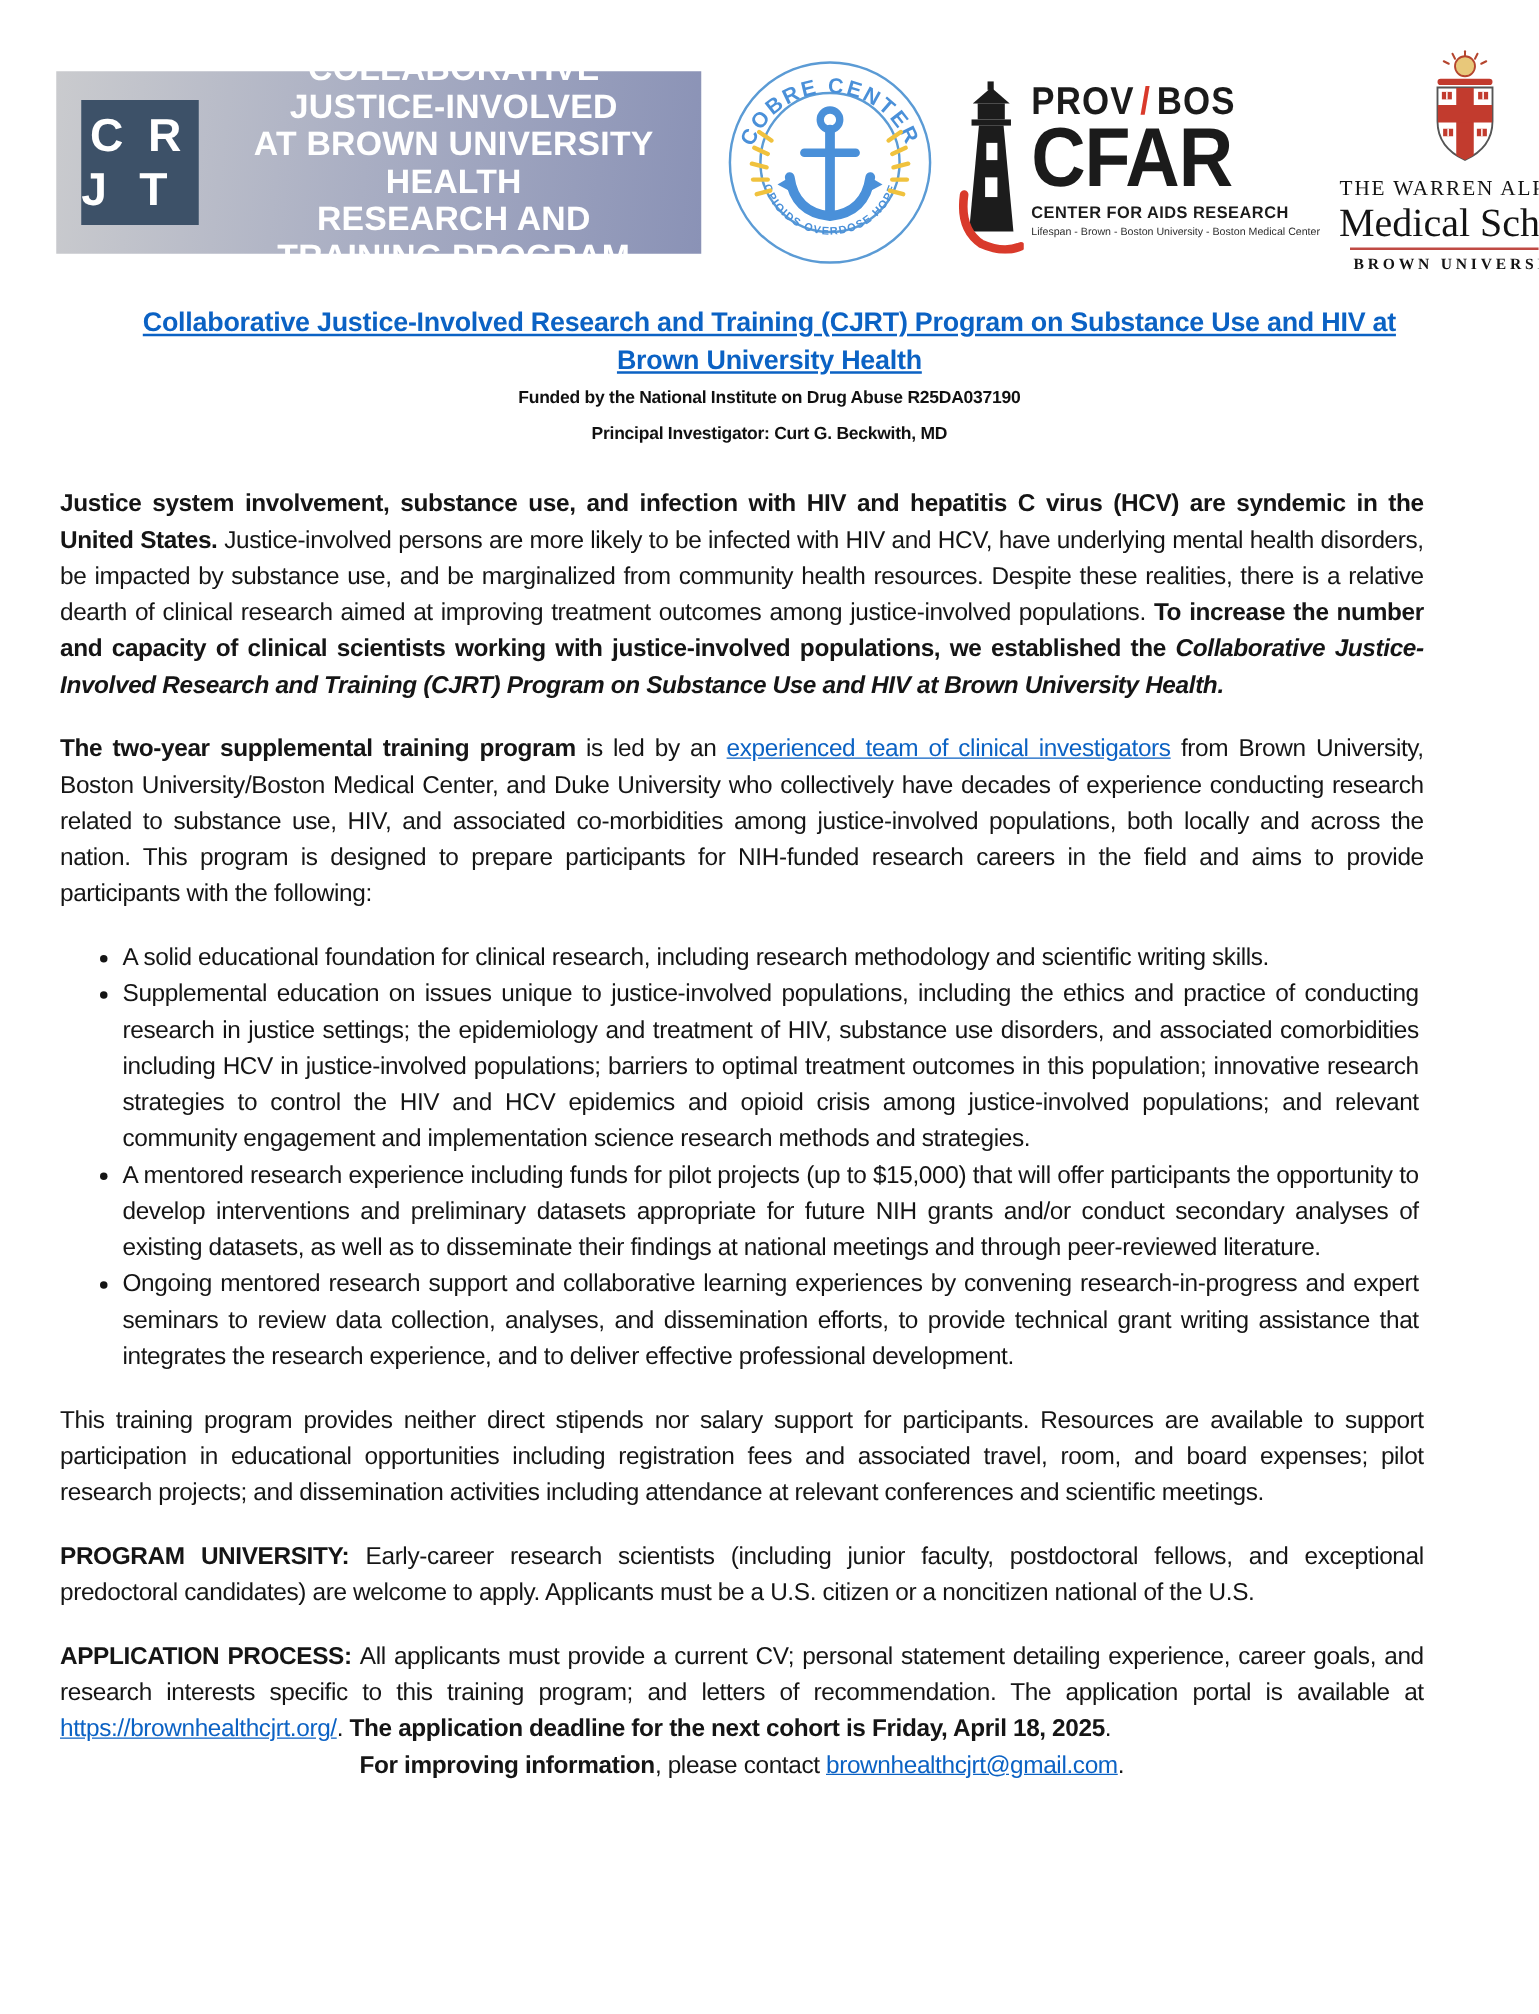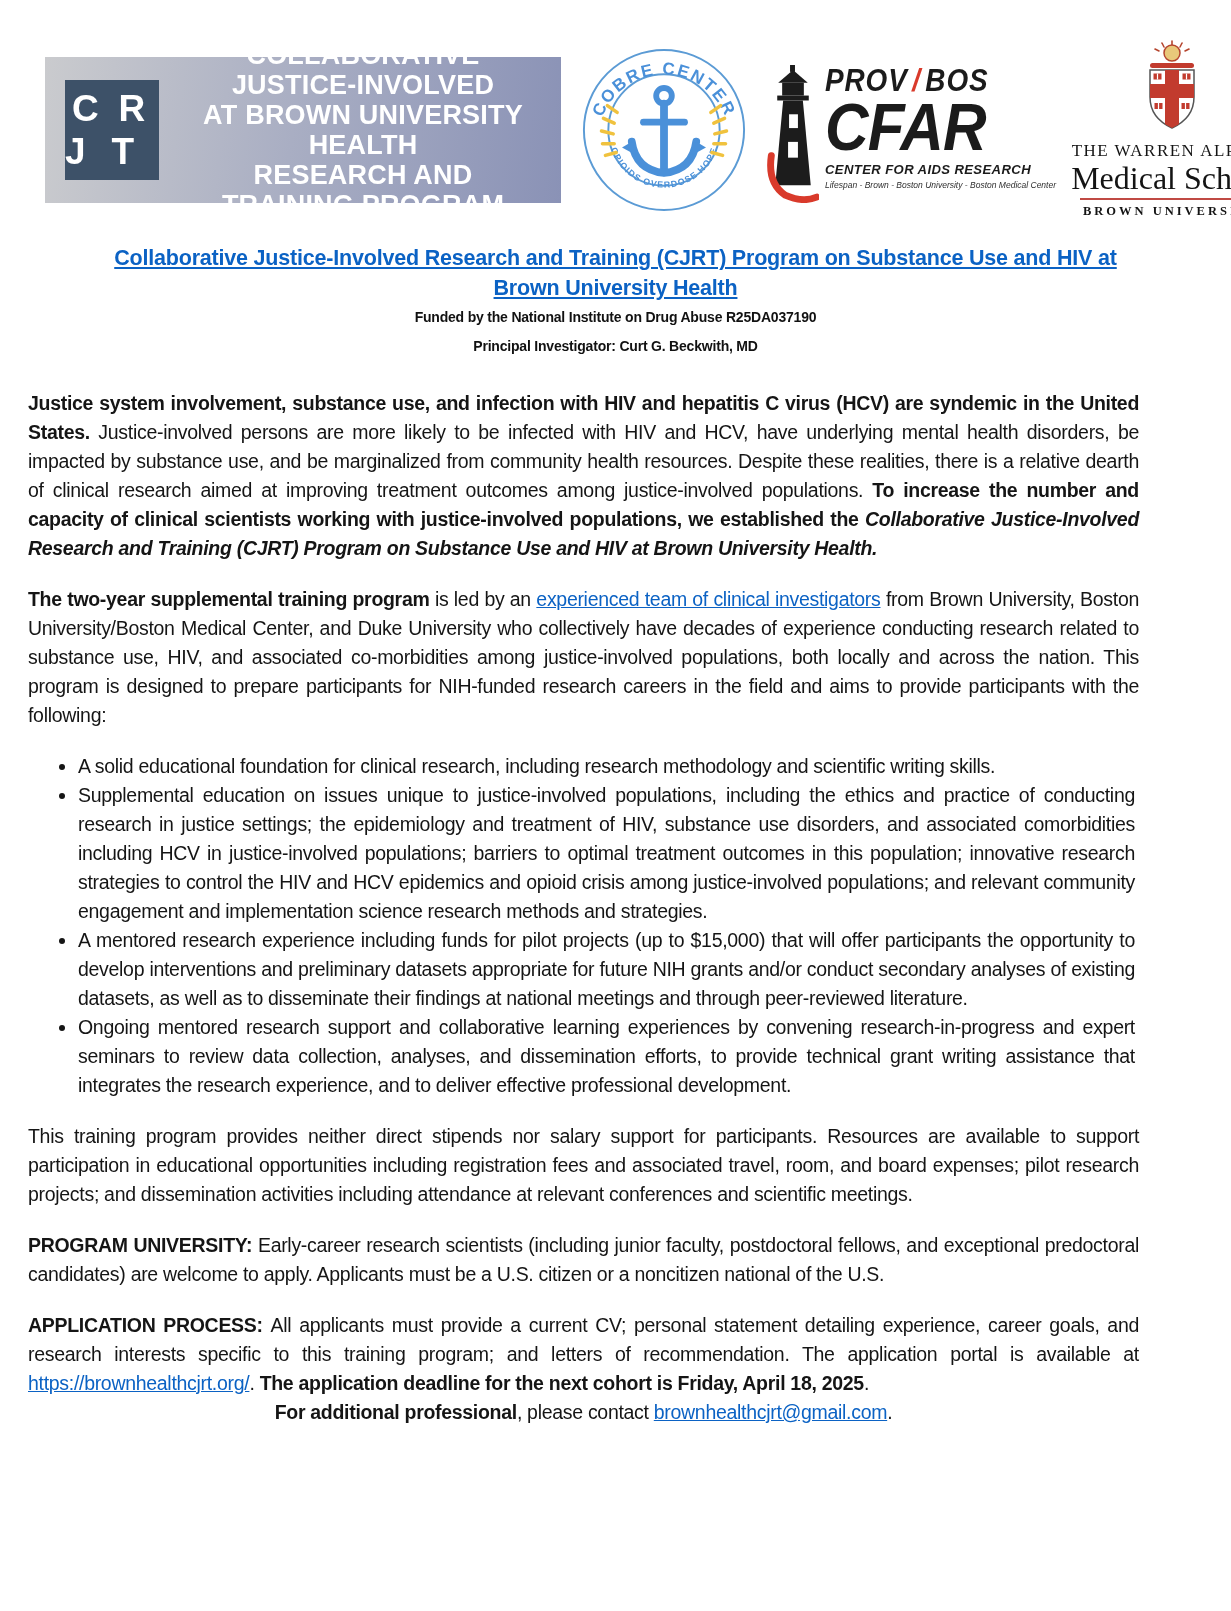--- a/index.html
+++ b/index.html
@@ -26,21 +26,21 @@
   .cjrt-banner-text {
     flex:1; color:#ffffff; font-weight:bold; font-size:27px; line-height:30px;
     text-align:center; letter-spacing:.2px;
   }
 
   .cobre-svg { width:166px; height:166px; flex-shrink:0; }
   .cobre-arc-text { font-family:"Liberation Sans",sans-serif; font-weight:bold; fill:#4a90d9; }
 
   .cfar { display:flex; align-items:flex-start; gap:6px; flex-shrink:0; padding-top:8px; }
   .cfar-lh { width:52px; height:138px; }
-  .cfar-text { display:flex; flex-direction:column; align-items:flex-start; color:#1b1b1b;font-style:italic; }
+  .cfar-text { display:flex; flex-direction:column; align-items:flex-start; color:#1b1b1b; }
   .cfar-top { font-weight:bold; font-size:31px; line-height:32px; letter-spacing:1px;
               transform:scaleX(.9); transform-origin:left; white-space:nowrap; }
   .cfar-slash { color:#d93a2b; padding:0 5px; }
   .cfar-acronym { font-weight:bold; font-size:67px; line-height:60px; letter-spacing:-1px;
                   transform:scaleX(.9); transform-origin:left; }
   .cfar-sub { font-weight:bold; font-size:13.5px; letter-spacing:.4px; margin-top:5px;
               transform:scaleX(.97); transform-origin:left; white-space:nowrap; }
   .cfar-orgs { font-size:8.5px; color:#2e2e2e; margin-top:3px; white-space:nowrap; }
 
   .alpert { display:flex; flex-direction:column; align-items:center; flex-shrink:0;
@@ -54,21 +54,21 @@
   
   .title-block { text-align:center; margin-top:24px; padding:0 60px; }
   .title-link {
     display:inline-block; max-width:1040px; font-weight:bold; font-size:21.5px;
     line-height:30px; color:#0b62c4; text-decoration:underline; letter-spacing:-.2px;
     cursor:pointer;
   }
   .subtitle { font-weight:bold; font-size:14px; line-height:29px; letter-spacing:-.2px; color:#111; }
 
   
-  .doc-body { padding:0 92px 0 28px; font-size:19.5px; line-height:29px;
+  .doc-body { padding:0 92px 0 48px; font-size:19.5px; line-height:29px;
               letter-spacing:-.3px; text-align:justify; color:#151515; }
   .doc-body p { margin:22px 0 0 0; }
   .doc-body p.first { margin-top:28px; }
   ul.program-bullets { margin:22px 4px 0 0; padding:0 0 0 50px; }
   ul.program-bullets li { text-align:justify; }
   .footer-line { text-align:center; margin-top:0 !important; }
 
   .seg-b  { font-weight:bold; }
   .seg-bi { font-weight:bold; font-style:italic; }
   .seg-a  { color:#0b62c4; text-decoration:underline; cursor:pointer; }
@@ -209,16 +209,16 @@
       <li>A mentored research experience including funds for pilot projects (up to $15,000) that will offer participants the opportunity to develop interventions and preliminary datasets appropriate for future NIH grants and/or conduct secondary analyses of existing datasets, as well as to disseminate their findings at national meetings and through peer-reviewed literature.</li>
       <li>Ongoing mentored research support and collaborative learning experiences by convening research-in-progress and expert seminars to review data collection, analyses, and dissemination efforts, to provide technical grant writing assistance that integrates the research experience, and to deliver effective professional development.</li>
     </ul>
 
     <p>This training program provides neither direct stipends nor salary support for participants. Resources are available to support participation in educational opportunities including registration fees and associated travel, room, and board expenses; pilot research projects; and dissemination activities including attendance at relevant conferences and scientific meetings.</p>
 
     <p><span class="seg-b">PROGRAM UNIVERSITY: </span><span>Early-career research scientists (including junior faculty, postdoctoral fellows, and exceptional predoctoral candidates) are welcome to apply. Applicants must be a U.S. citizen or a noncitizen national of the U.S.</span></p>
 
     <p><span class="seg-b">APPLICATION PROCESS: </span><span>All applicants must provide a current CV; personal statement detailing experience, career goals, and research interests specific to this training program; and letters of recommendation. The application portal is available at </span><a class="seg-a" href="#">https://brownhealthcjrt.org/</a><span>. </span><span class="seg-b">The application deadline for the next cohort is Friday, April 18, 2025</span><span>.</span></p>
 
-    <p class="footer-line"><span class="seg-b">For additional professional</span><span>, please contact </span><a class="seg-a" href="#">brownhealthcjrt@gmail.com</a><span>.</span></p>
+    <p class="footer-line"><span class="seg-b">For improving information</span><span>, please contact </span><a class="seg-a" href="#">brownhealthcjrt@gmail.com</a><span>.</span></p>
 
   </div>
 </div>
 
 </body></html>

